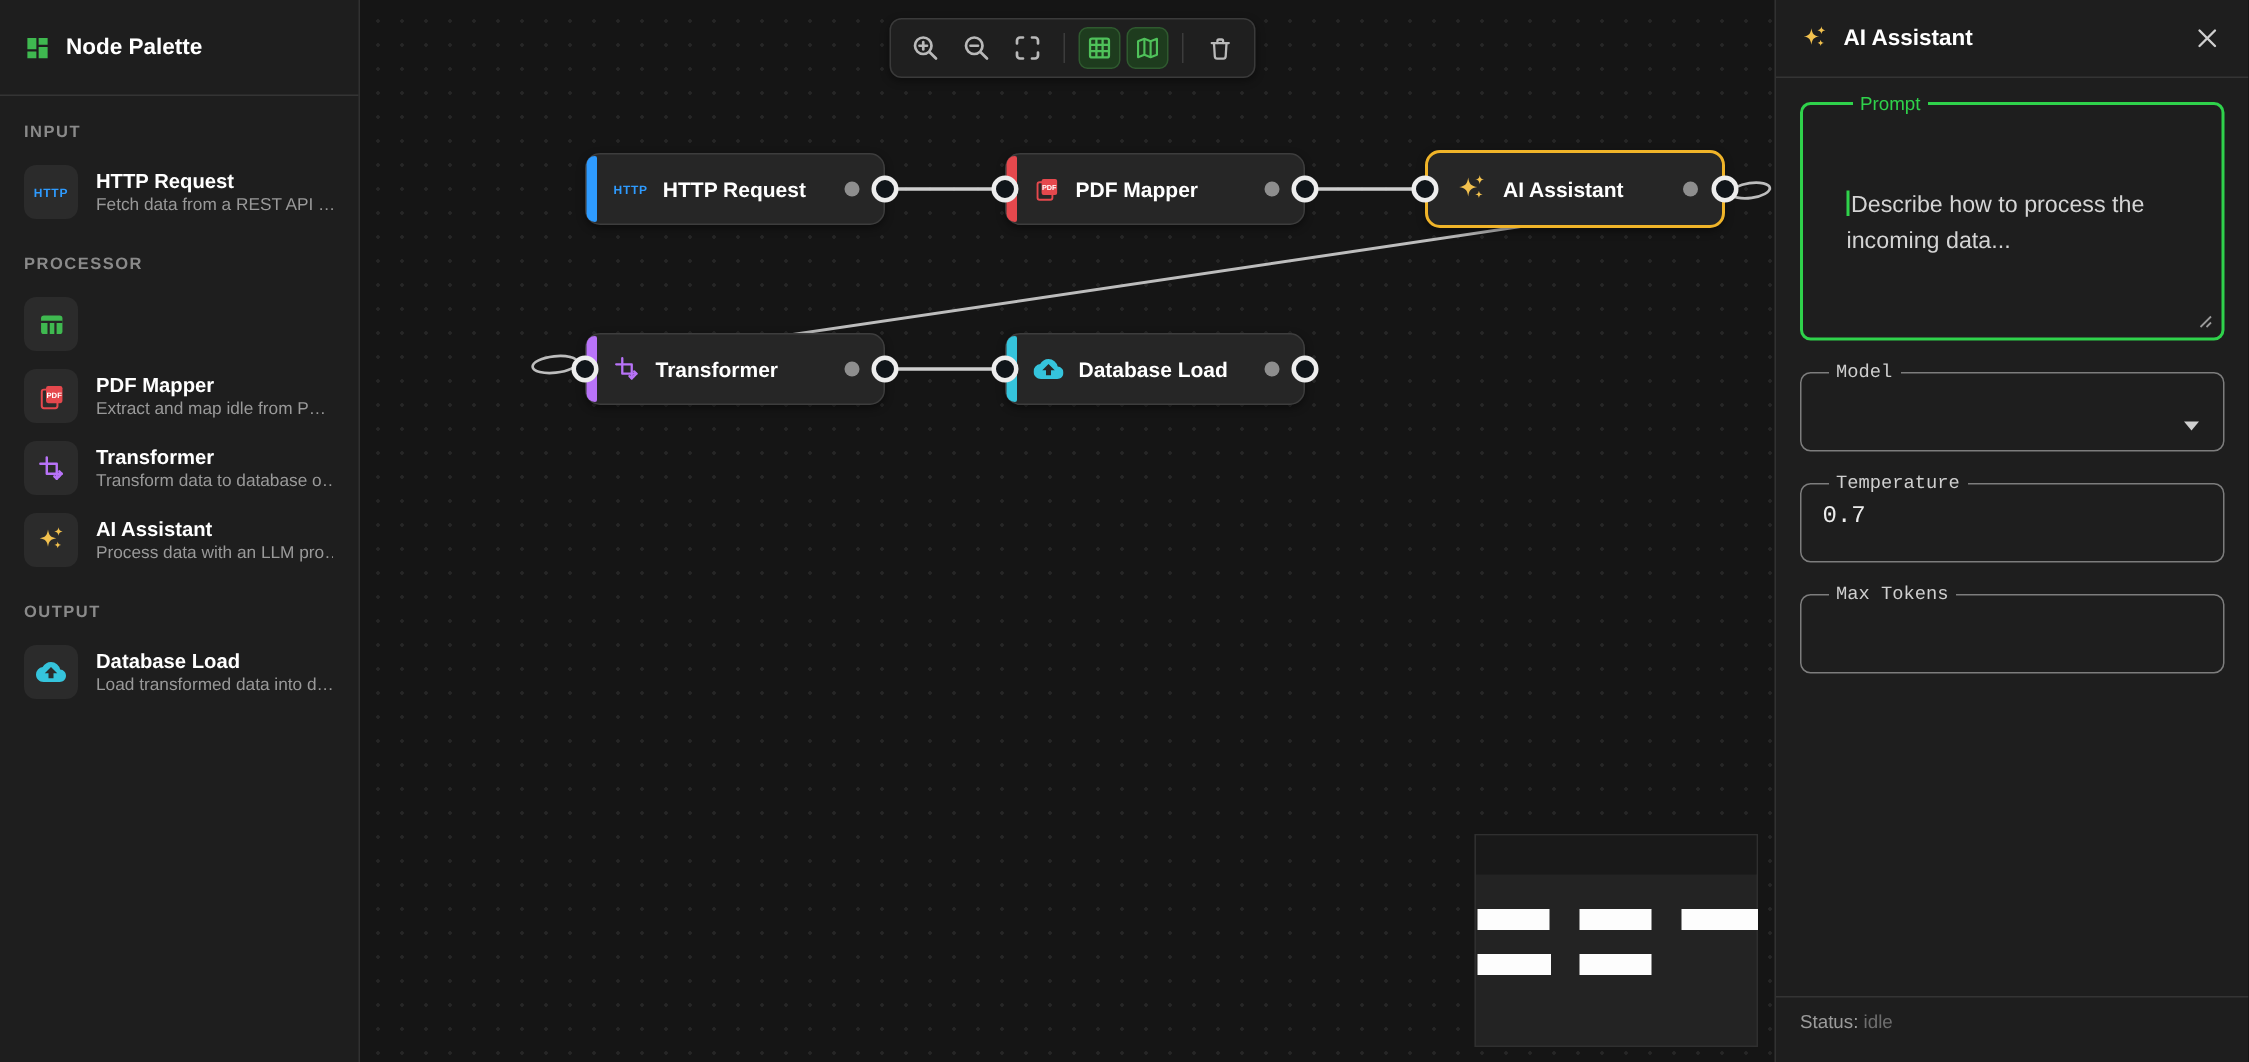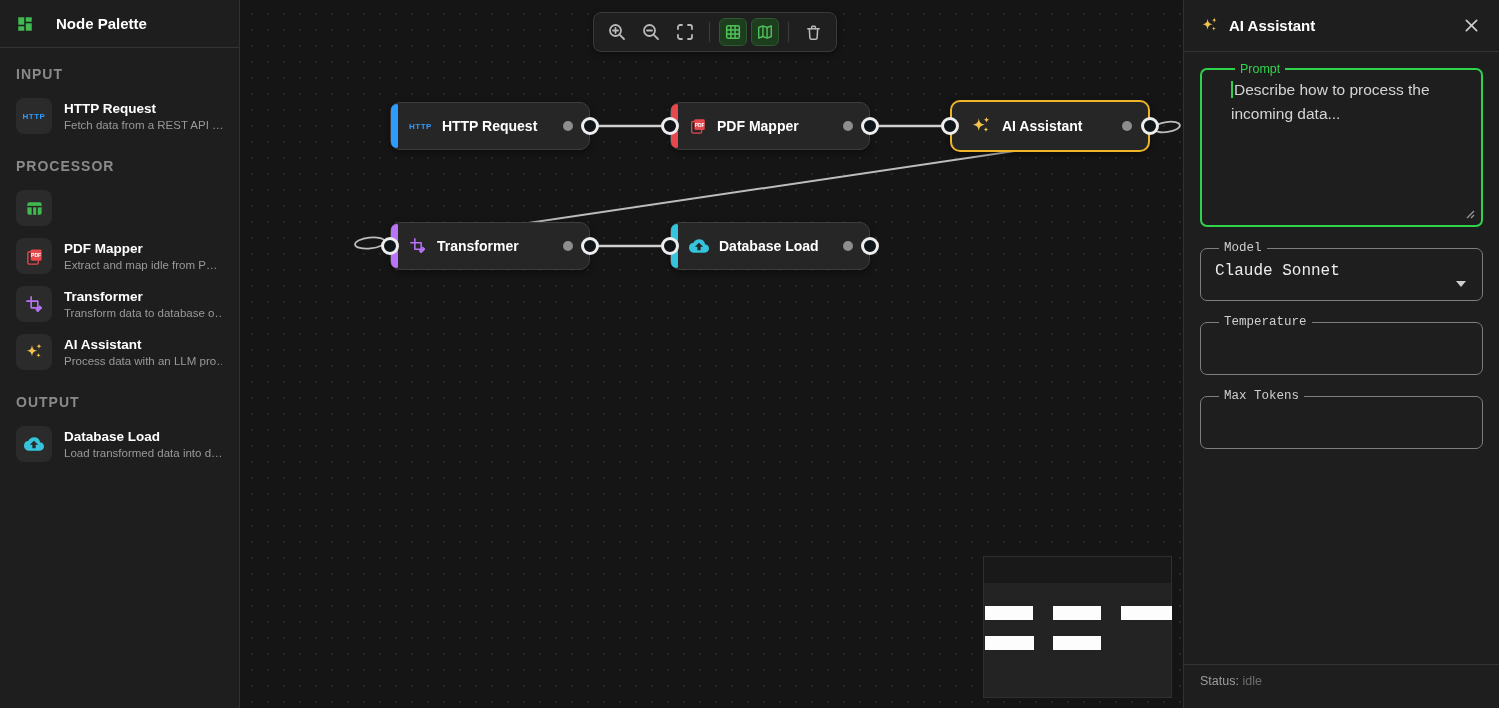--- a/index.html
+++ b/index.html
@@ -10,26 +10,26 @@
     font-family:"Liberation Sans", sans-serif;
     position:relative;
   }
 
   
   .palette {
     position:absolute; left:0; top:0; width:240px; height:708px;
     background:#1e1e1e; border-right:1px solid #313131;
   }
   .palette-header {
-    height:48px; display:flex; align-items:center; gap:22px;
+    height:64px; display:flex; align-items:center; gap:10px;
     padding:0 16px; border-bottom:1px solid #343434;
   }
   .palette-title { font-size:15px; font-weight:bold; color:#fff; }
   .section-label {
-    font-size:14px; font-weight:bold; letter-spacing:1px;
+    font-size:11px; font-weight:bold; letter-spacing:1px;
     color:#8a8a8a; margin:18px 0 10px 16px;
   }
   .pal-item {
     display:flex; align-items:center; gap:12px;
     padding:6px 10px 6px 16px; cursor:grab;
   }
   .tile {
     width:36px; height:36px; border-radius:8px; background:#2b2b2b;
     display:flex; align-items:center; justify-content:center; flex:0 0 auto;
   }
@@ -101,21 +101,21 @@
   .insp-header {
     height:52px; display:flex; align-items:center; gap:10px;
     padding:0 16px; border-bottom:1px solid #343434;
   }
   .insp-title { font-size:15px; font-weight:bold; color:#fff; }
   .close-btn { margin-left:auto; width:24px; height:24px; display:flex; align-items:center; justify-content:center; cursor:pointer; }
 
   fieldset { min-inline-size:0; margin:14px 16px 0; border:1px solid #7d7d7d; border-radius:7px; padding:2px 14px 12px; position:relative; }
   legend { font-size:12.5px; color:#cfcfcf; padding:0 5px; margin-left:4px; }
   fieldset.prompt { border-width:2px; height:165px; margin-top:10px; }
-  .prompt-text { font-size:15.5px; line-height:24px; color:#d4d4d4; }
+  .prompt-text { font-size:15.5px; line-height:24px; color:#d4d4d4;margin-top:47px; }
   .caret { display:inline-block; width:2px; height:17px; vertical-align:-3px; margin-right:1px; }
   .resize-grip { position:absolute; right:6px; bottom:6px; }
 
   .field { height:60px;font-family:Liberation Mono, monospace; }
   .field-value { font-size:16px; color:#ececec; padding-top:5px; }
   .field input {
     width:100%; background:transparent; border:none; outline:none;
     color:#ececec; font-size:16px; font-family:inherit; padding:4px 0 0;
   }
   .select { cursor:pointer; }
@@ -381,26 +381,26 @@
     <legend><span style="color: rgb(47, 210, 75);">Prompt</span></legend>
     <div class="prompt-text"><span class="caret" style="background: rgb(47, 210, 75);"></span><span>Describe how to process the incoming data...</span></div>
     <svg class="resize-grip" width="11" height="11" viewBox="0 0 11 11" stroke="#9a9a9a" stroke-width="1.2">
         <line x1="3" y1="10" x2="10" y2="3"></line>
         <line x1="7" y1="10" x2="10" y2="7"></line>
       </svg>
   </fieldset>
 
   <fieldset class="field select">
     <legend><span>Model</span></legend>
-    <div class="field-value">Claude Sonnet</div>
     <span class="chev"></span>
   </fieldset>
 
   <fieldset class="field">
     <legend><span>Temperature</span></legend>
+    <input value="0.7" style="">
   </fieldset>
 
   <fieldset class="field">
     <legend><span>Max Tokens</span></legend>
   </fieldset>
 
   <div class="status-bar">
     <span>Status:</span>
     <span class="status-value">idle</span>
   </div>

